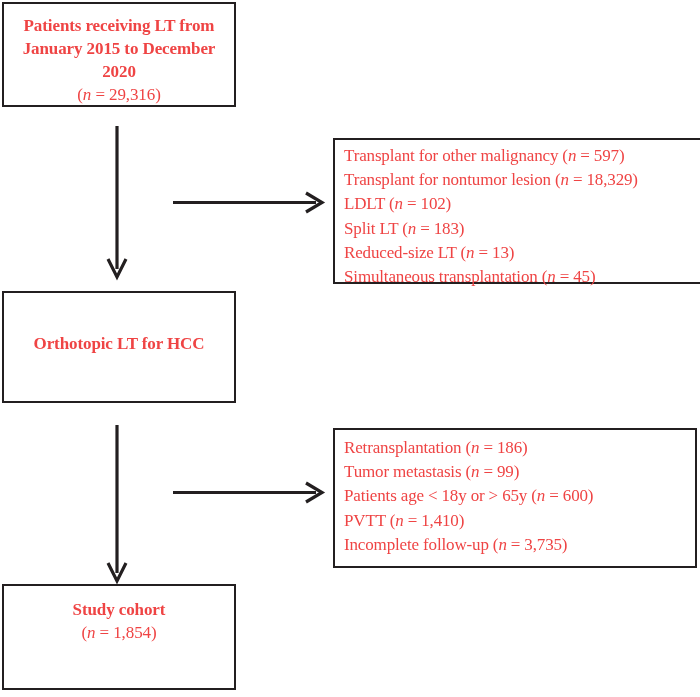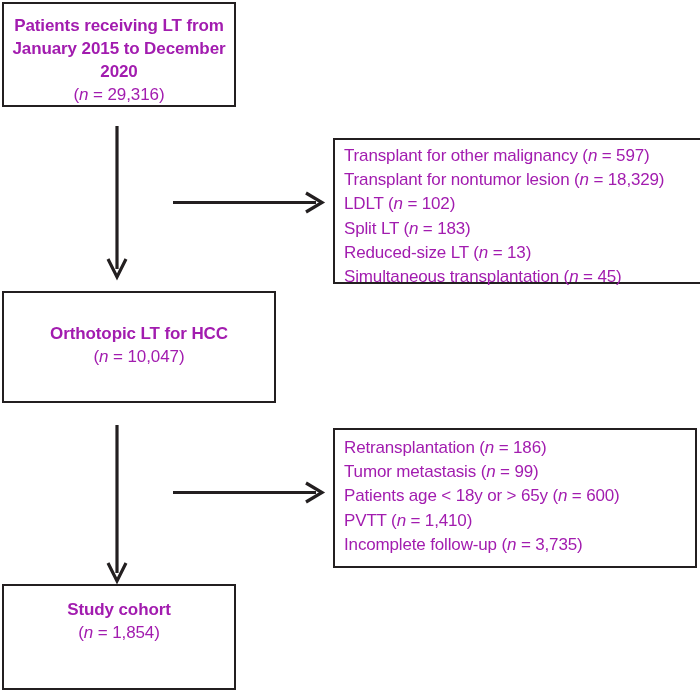--- a/index.html
+++ b/index.html
@@ -5,22 +5,22 @@
   html, body {
     margin: 0;
     padding: 0;
     background: #ffffff;
   }
   #flowchart {
     position: relative;
     width: 700px;
     height: 697px;
     background: #ffffff;
-    font-family: Liberation Sans, sans-serif;
-    color: #a21caf;
+    font-family: Liberation Serif, serif;
+    color: #ef4444;
     overflow: hidden;
   }
 
   
   .node-box {
     position: absolute;
     box-sizing: border-box;
     border: 2.5px solid #231f20;
     background: #ffffff;
     text-align: center;
@@ -56,21 +56,21 @@
     line-height: 24.2px;
     white-space: nowrap;
     letter-spacing: -0.15px;
   }
   .exclusion-box .ex-line .nvar {
     font-style: italic;
   }
 
   
   #box-enrolled   { left: 2px;   top: 2px;   width: 234px; height: 105px; padding-top: 10px; }
-  #box-orthotopic { left: 2px;   top: 291px; width: 274px; height: 112px; padding-top: 29px; }
+  #box-orthotopic { left: 2px;   top: 291px; width: 234px; height: 112px; padding-top: 39px; }
   #box-cohort     { left: 2px;   top: 584px; width: 234px; height: 106px; padding-top: 12px; }
 
   #exclusions-1 { left: 333px; top: 138px; width: 400px; height: 146px; padding: 4px 0 0 9px; }
   #exclusions-2 { left: 333px; top: 428px; width: 364px; height: 140px; padding: 6px 0 0 9px; }
 
   
   .connector {
     position: absolute;
     overflow: visible;
   }
@@ -109,21 +109,20 @@
     <span class="ex-line"><span>Transplant for other malignancy (</span><span class="nvar">n</span><span> = 597)</span></span>
     <span class="ex-line"><span>Transplant for nontumor lesion (</span><span class="nvar">n</span><span> = 18,329)</span></span>
     <span class="ex-line"><span>LDLT (</span><span class="nvar">n</span><span> = 102)</span></span>
     <span class="ex-line"><span>Split LT (</span><span class="nvar">n</span><span> = 183)</span></span>
     <span class="ex-line"><span>Reduced-size LT (</span><span class="nvar">n</span><span> = 13)</span></span>
     <span class="ex-line"><span>Simultaneous transplantation (</span><span class="nvar">n</span><span> = 45)</span></span>
   </div>
 
   <div class="node-box" id="box-orthotopic">
     <span class="node-title">Orthotopic LT for HCC</span>
-    <span class="node-count"><span>(</span><span class="nvar">n</span><span> = 10,047)</span></span>
   </div>
 
   <svg class="connector" id="arrow-down-2" viewBox="0 0 36 185">
     <line class="shaft" x1="17" y1="22" x2="17" y2="170"></line>
     <polyline class="head" points="8,160 17,178 26,160"></polyline>
   </svg>
 
   <svg class="connector" id="arrow-right-2" viewBox="0 0 160 34">
     <line class="shaft" x1="3" y1="16.5" x2="146" y2="16.5"></line>
     <polyline class="head" points="136,7 152,16.5 136,26"></polyline>

